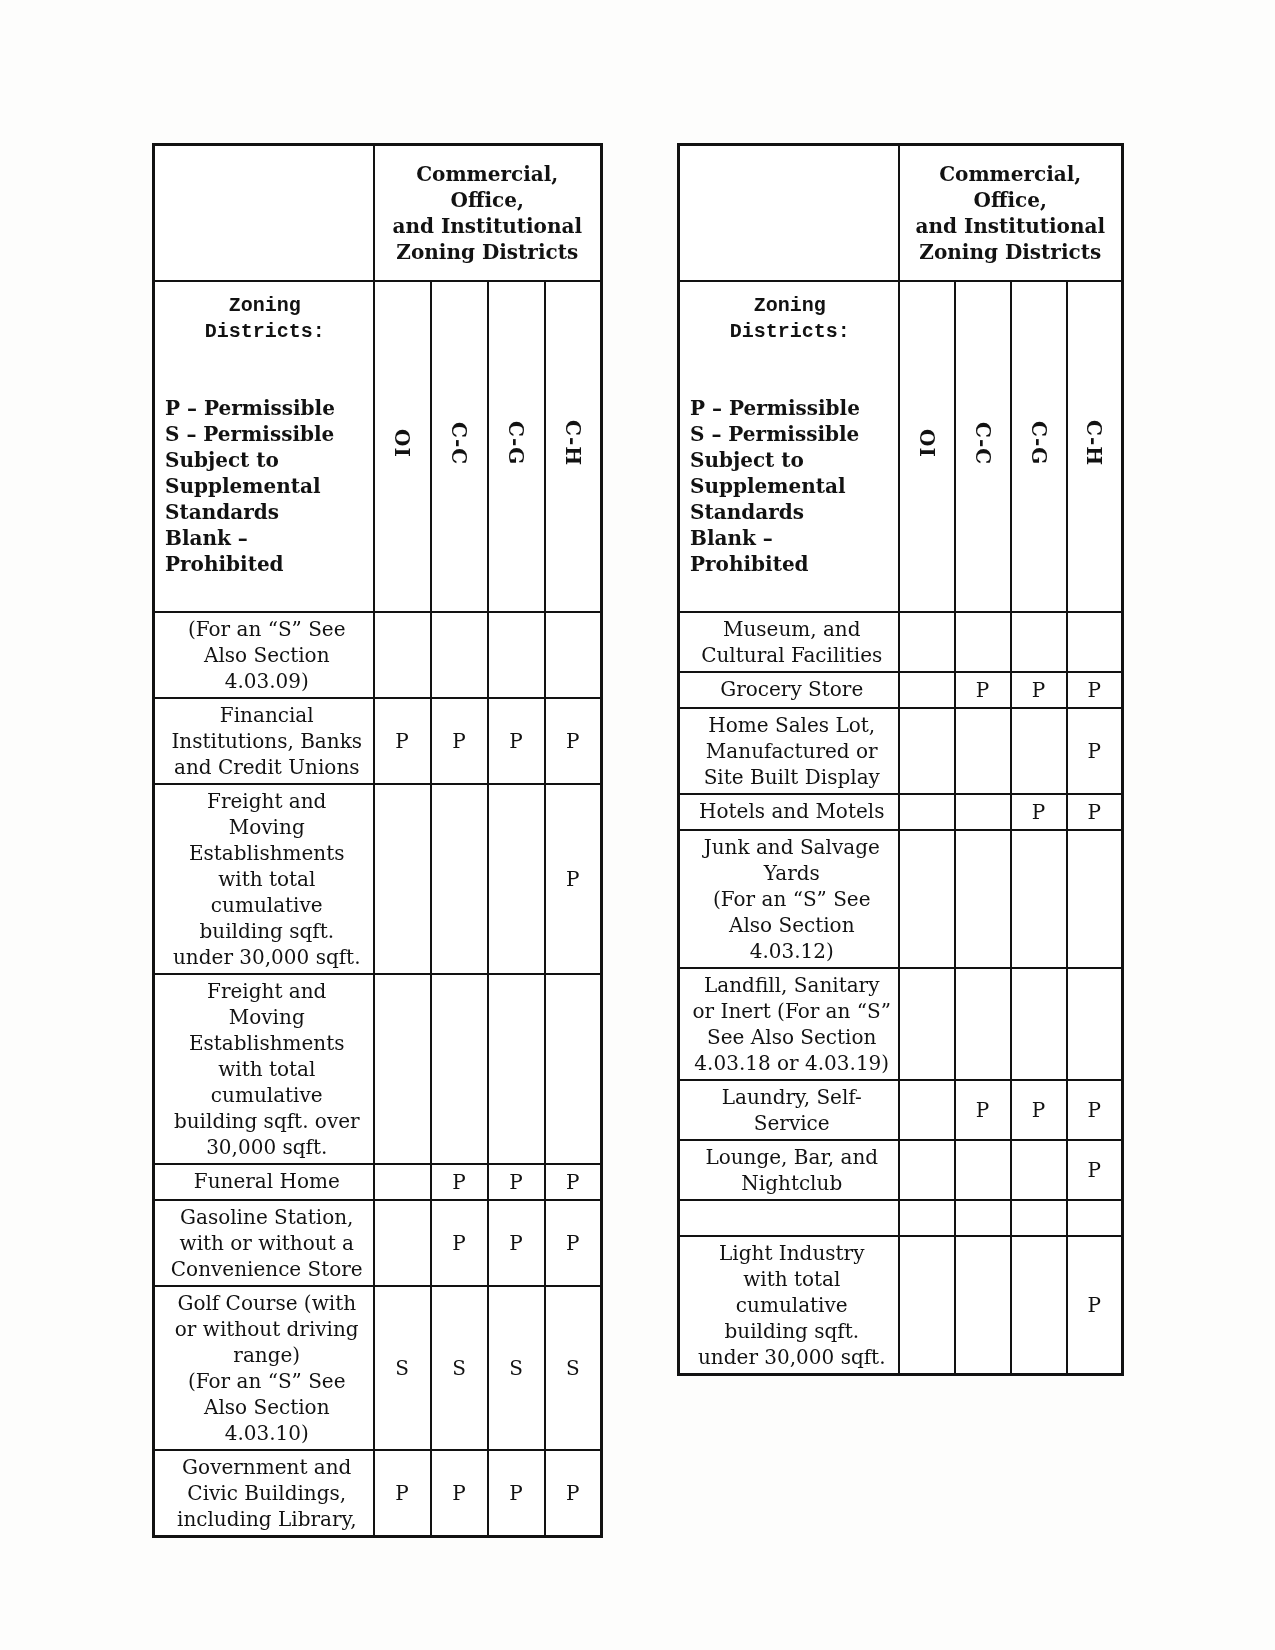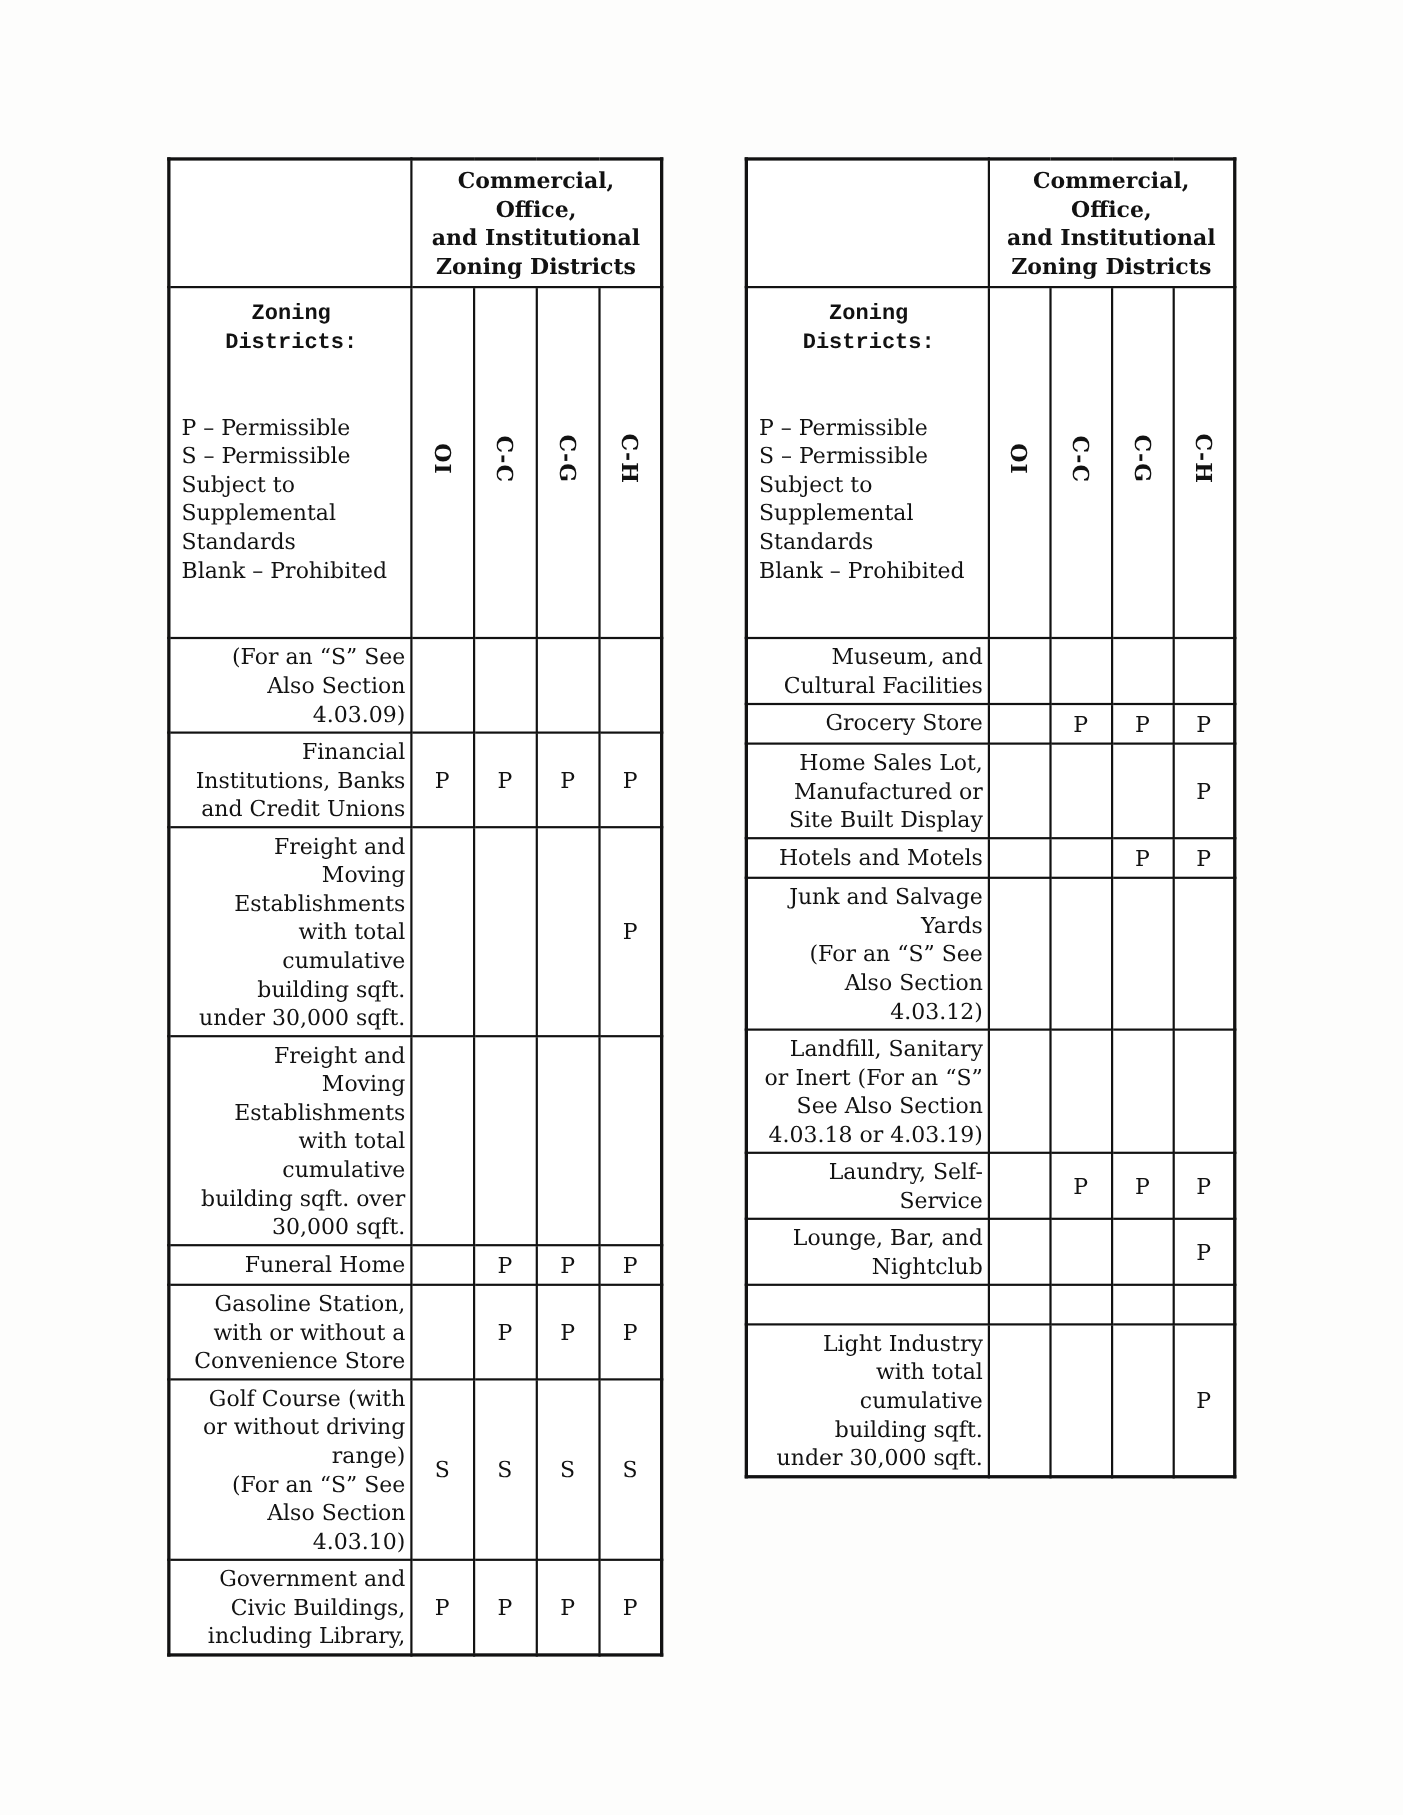--- a/index.html
+++ b/index.html
@@ -28,52 +28,52 @@
     font-size:20px;
     line-height:26px;
     overflow:hidden;
   }
   td.corner-cell{border-bottom:3px solid var(--ink);}
   td.title-cell{
     font-weight:bold;
     text-align:center;
     vertical-align:middle;
     white-space:pre-line;
-    padding:5px 2px;
+    padding:15px 2px;
     border-bottom:3px solid var(--ink);
   }
   td.legend-cell{
     vertical-align:top;
     padding:11px 8px 34px 10px;
     height:272px;
   }
   .legend-heading{
     font-weight:bold;
     text-align:center;
     font-family:Liberation Mono, monospace;
   }
   .legend-gap{height:50px;}
   .legend-lines{
-    font-weight:normal;
+    font-weight:bold;
     white-space:pre-line;
   }
   td.district-cell{
     text-align:center;
     vertical-align:middle;
   }
   .vert-label{
     writing-mode:vertical-rl;
     display:inline-block;
     font-weight:bold;
     font-size:20px;
     letter-spacing:1px;
   }
   td.use-cell{
     vertical-align:top;
-    text-align:right;
+    text-align:center;
     white-space:pre-line;
     padding:3px 4px 3px 10px;
     height:28px;
   }
   td.value-cell{
     text-align:center;
     vertical-align:middle;
   }
 </style>
 </head>

